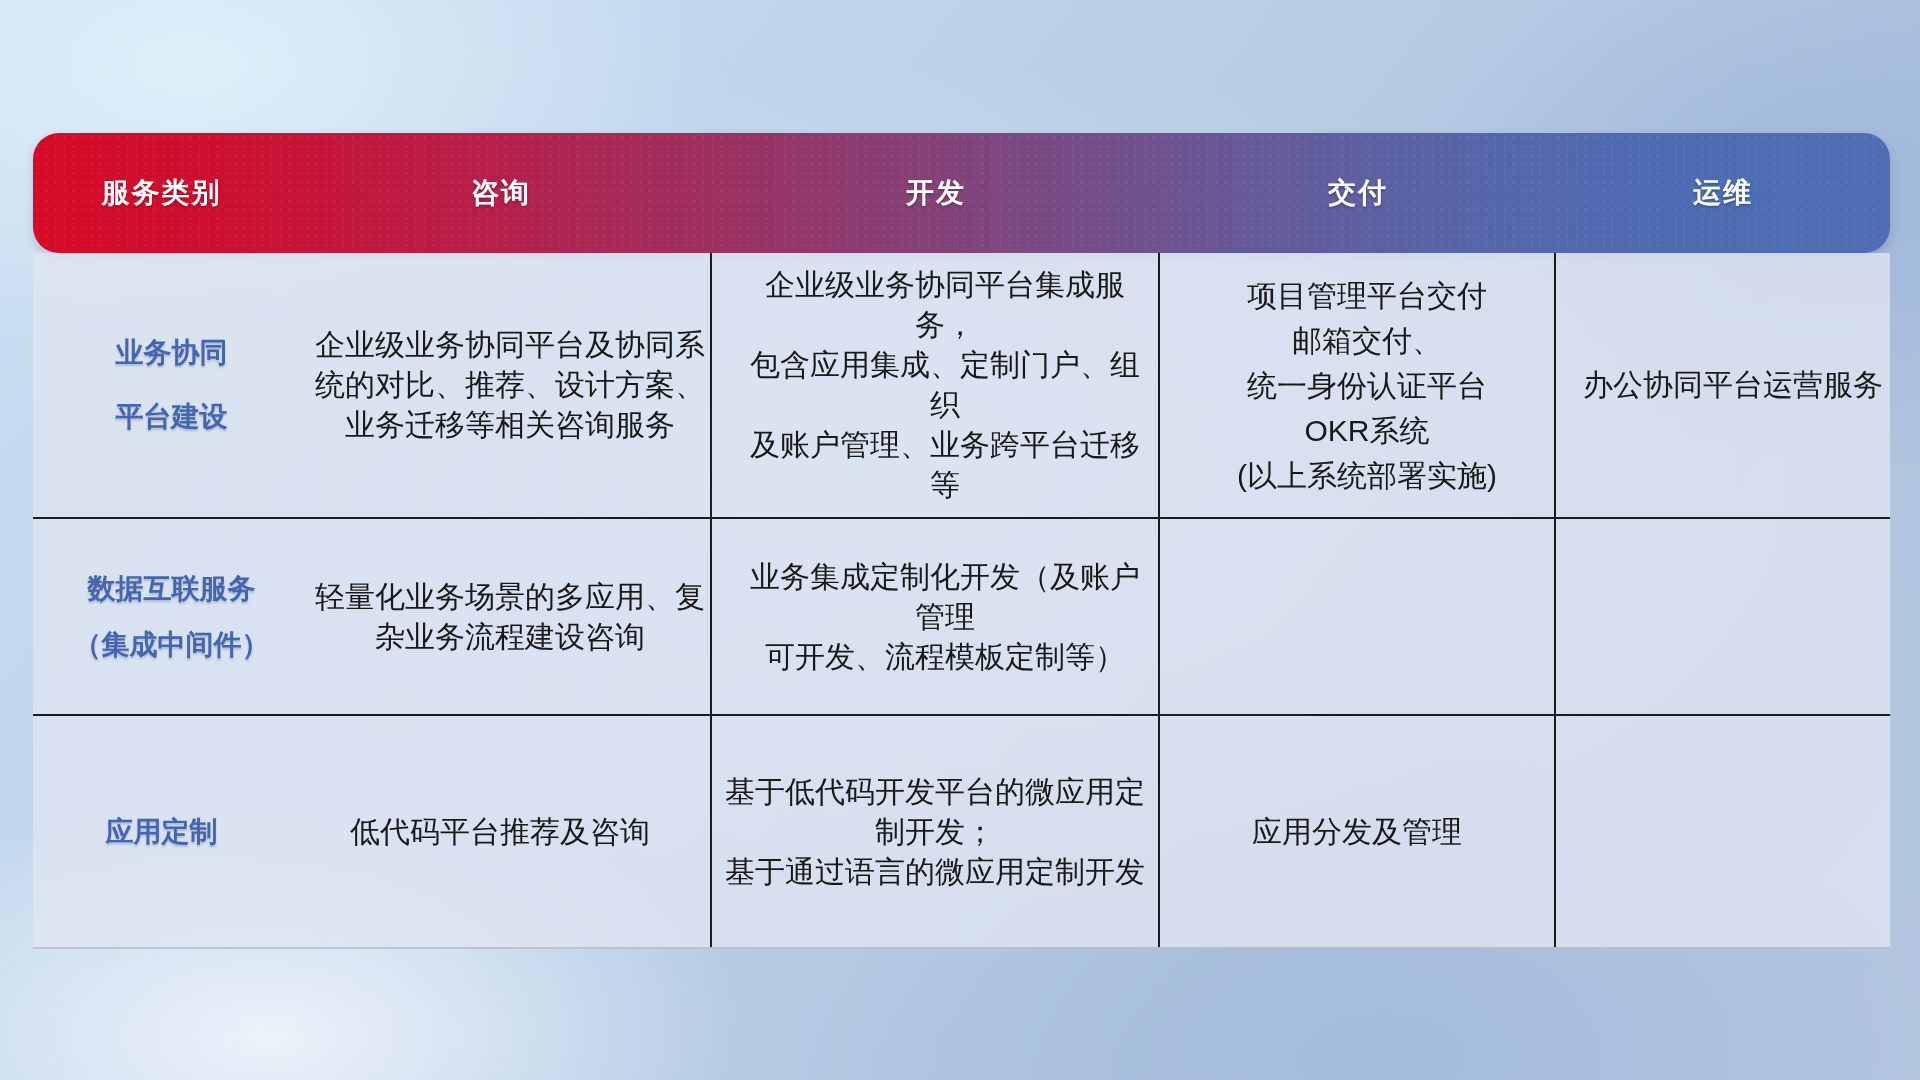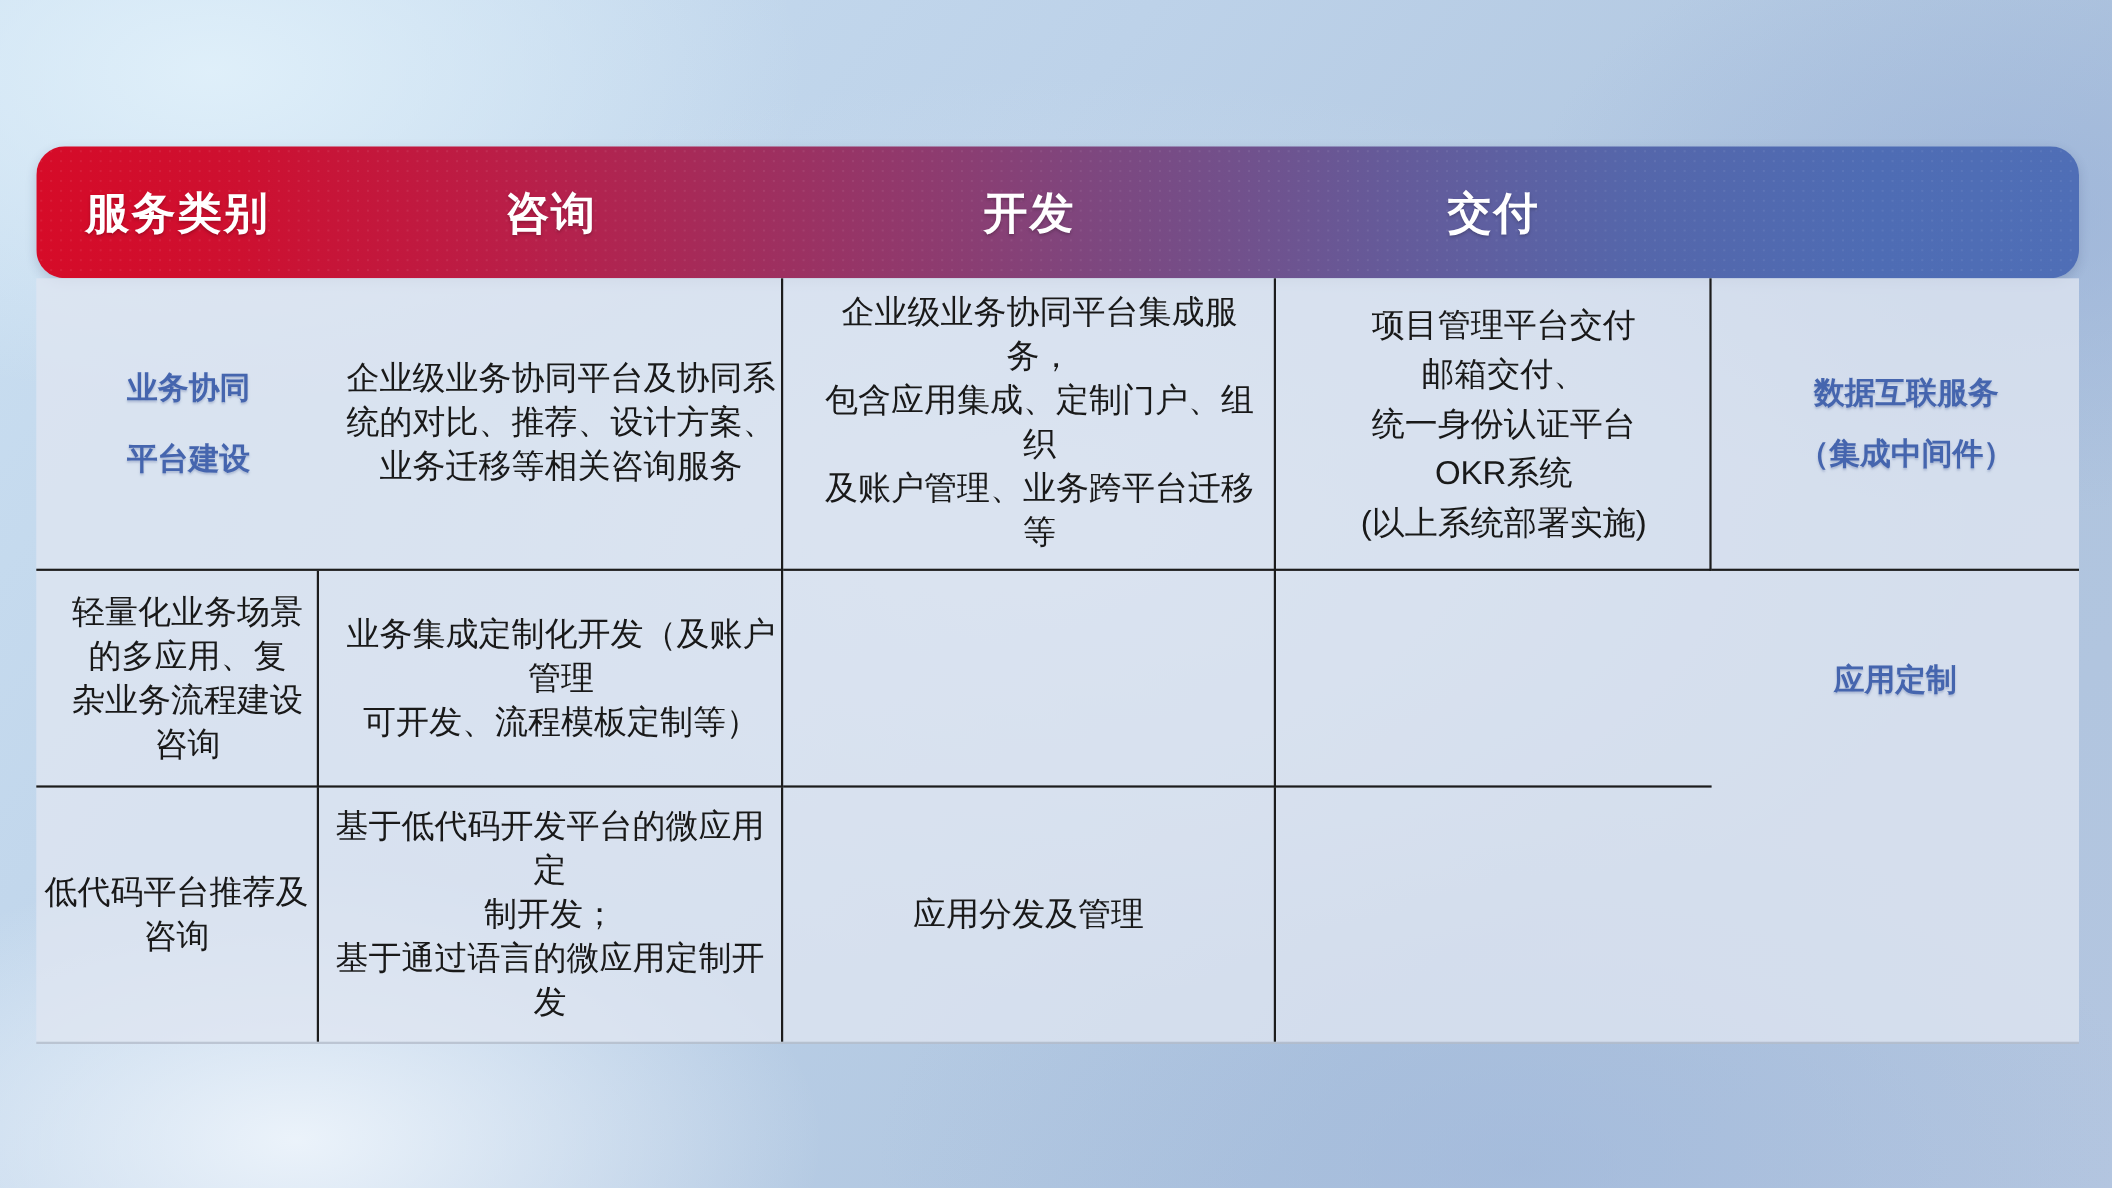--- a/index.html
+++ b/index.html
@@ -28,21 +28,21 @@
         var(--header_gradient_left, #d60b28) 0%,
         #cd1030 10%, #b81f49 24%, #9a3263 38%,
         var(--header_gradient_mid, #7d477f) 52%,
         #655a99 66%, #5566aa 78%,
         var(--header_gradient_right, #4e6cb4) 90%, #4f6eb6 100%);
     background-size: 9px 9px, 100% 100%;
     box-shadow: 0 4px 10px rgba(40,50,90,0.18);
   }
   .hcell {
     display: flex; align-items: center; justify-content: center;
-    color: #ffffff; font-size: 40px; font-weight: 700;
+    color: #ffffff; font-size: 28px; font-weight: 700;
     letter-spacing: 2px;
     text-shadow: 0 2px 3px rgba(0,0,0,0.22);
   }
 
   .body {
     display: grid;
     grid-template-columns: 257px 422px 448px 396px 334px;
     grid-template-rows: 266px 197px 231px;
     background: rgba(223,230,241,0.78);
     border-bottom: 2px solid rgba(70,80,100,0.22);
@@ -70,37 +70,39 @@
 <body>
 
 <div class="stage">
   <div class="table">
 
     <div class="header">
       <div class="hcell">服务类别</div>
       <div class="hcell">咨询</div>
       <div class="hcell">开发</div>
       <div class="hcell">交付</div>
+      <div class="hcell">运维</div>
     </div>
 
     <div class="body">
 
       <div class="cell label label-loose hb">业务协同
 平台建设</div>
       <div class="cell vb hb">企业级业务协同平台及协同系
 统的对比、推荐、设计方案、
 业务迁移等相关咨询服务</div>
       <div class="cell vb hb">企业级业务协同平台集成服务，
 包含应用集成、定制门户、组织
 及账户管理、业务跨平台迁移等</div>
       <div class="cell vb hb lh-45">项目管理平台交付
 邮箱交付、
 统一身份认证平台
 OKR系统
 (以上系统部署实施)</div>
+      <div class="cell hb">办公协同平台运营服务</div>
 
       <div class="cell label label-normal hb">数据互联服务
 （集成中间件）</div>
       <div class="cell vb hb">轻量化业务场景的多应用、复
 杂业务流程建设咨询</div>
       <div class="cell vb hb">业务集成定制化开发（及账户管理
 可开发、流程模板定制等）</div>
       <div class="cell vb hb"></div>
       <div class="cell hb"></div>
 

